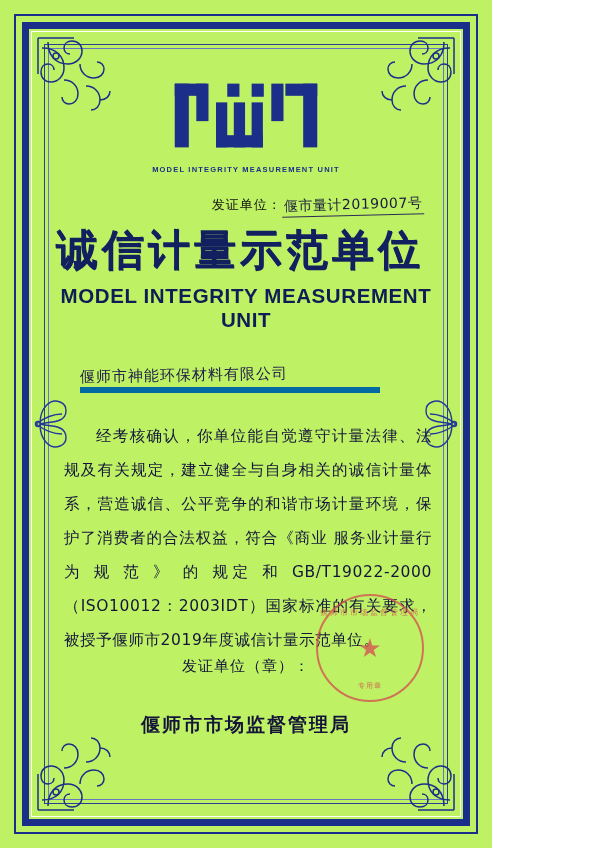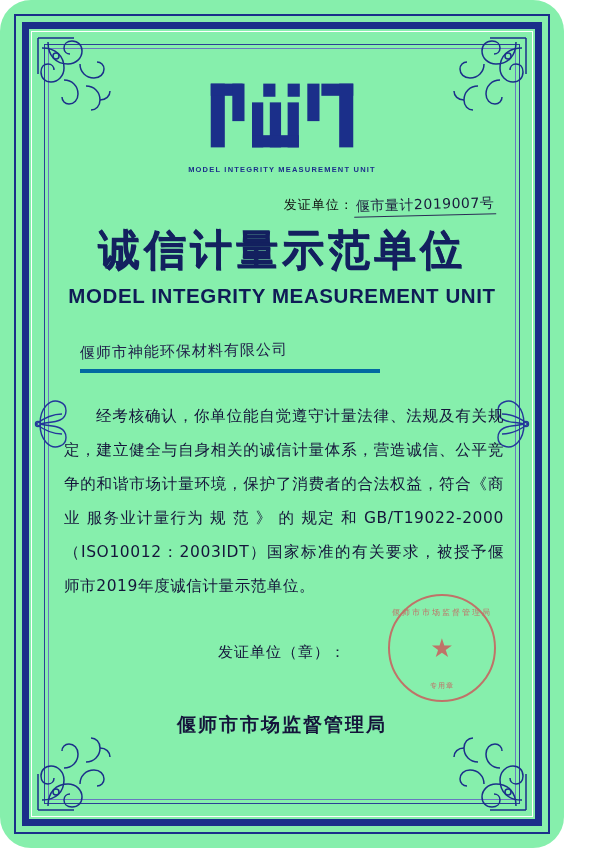--- a/index.html
+++ b/index.html
@@ -9,25 +9,24 @@
   }
   body {
     width: 600px;
     height: 848px;
     font-family: "Liberation Sans", sans-serif;
     overflow: hidden;
   }
 
   .certificate {
     position: relative;
-    width: 564px;
+    width: 492px;
     height: 848px;
-    background: #86efac;
-    box-sizing: border-box;
-    border-radius: 31px;
+    background: #bef264;
+    box-sizing: border-box;
   }
 
   
   .frame-outer {
     position: absolute;
     left: 14px;
     top: 14px;
     right: 14px;
     bottom: 14px;
     border: 2px solid #1b2f8a;
@@ -135,43 +134,43 @@
     font-size: 14px;
     border-bottom: 1px solid #2b2b55;
     padding: 0 2px 1px 2px;
     transform: rotate(-1.4deg);
     display: inline-block;
     letter-spacing: 0.5px;
   }
 
   .title-cn {
     margin-top: 6px;
-    text-align: center;
+    text-align: left;
     font-family: "DejaVu Sans", sans-serif;
     font-size: 42px;
     font-weight: bold;
     letter-spacing: 4px;
     color: #13205f;
     text-shadow: 0.5px 0.5px 0 #13205f;
   }
   .title-en {
     margin-top: 6px;
     text-align: center;
     font-size: 20.5px;
     font-weight: bold;
     letter-spacing: 0.6px;
     color: #0f1c56;
   }
 
   .recipient {
     margin-top: 34px;
     margin-left: 24px;
     width: 300px;
-    border-bottom: 4px solid #0369a1;
-    padding-bottom: 8px;
+    border-bottom: 6px solid #0369a1;
+    padding-bottom: 2px;
   }
   .recipient-name {
     font-family: "DejaVu Sans", sans-serif;
     font-size: 15px;
     color: #20204a;
     transform: rotate(-1deg);
     display: inline-block;
     letter-spacing: 1px;
   }
 
@@ -182,21 +181,20 @@
     font-family: "DejaVu Sans", sans-serif;
     font-size: 15.5px;
     line-height: 34px;
     color: #14143a;
     text-align: justify;
     text-indent: 32px;
     letter-spacing: 0.6px;
   }
 
   .issuer-row {
-    margin-top: 40px;
     text-align: center;
     font-family: "DejaVu Sans", sans-serif;
     font-size: 15px;
     color: #14143a;
     letter-spacing: 1px;
     position: relative;
   }
 
   .seal {
     position: absolute;

